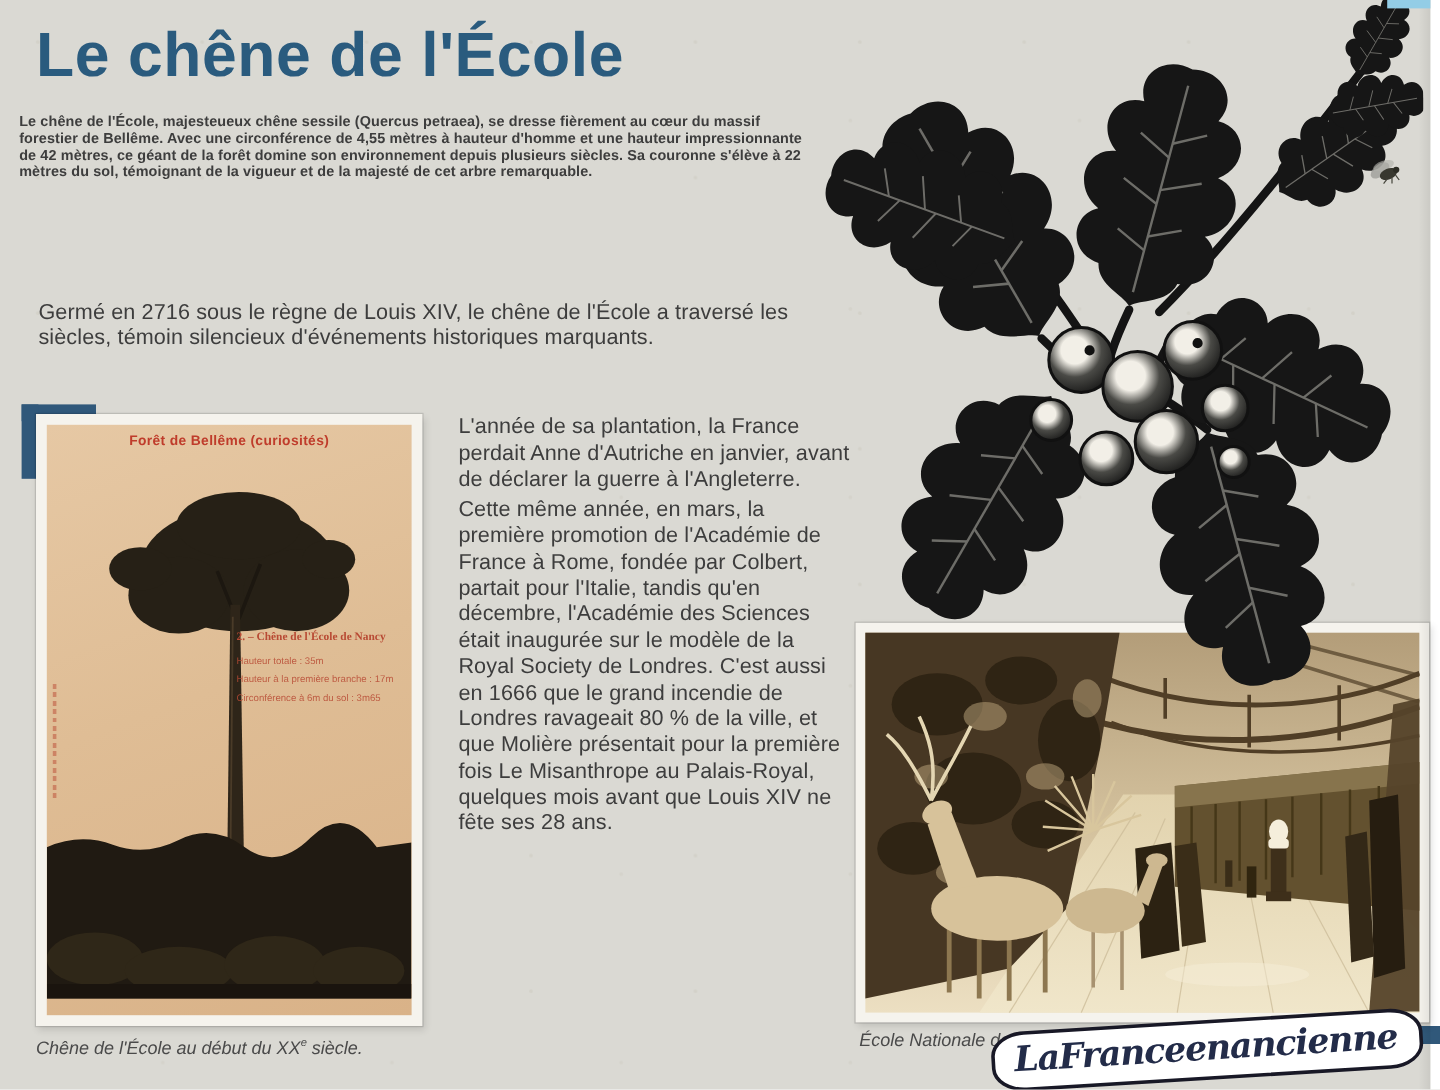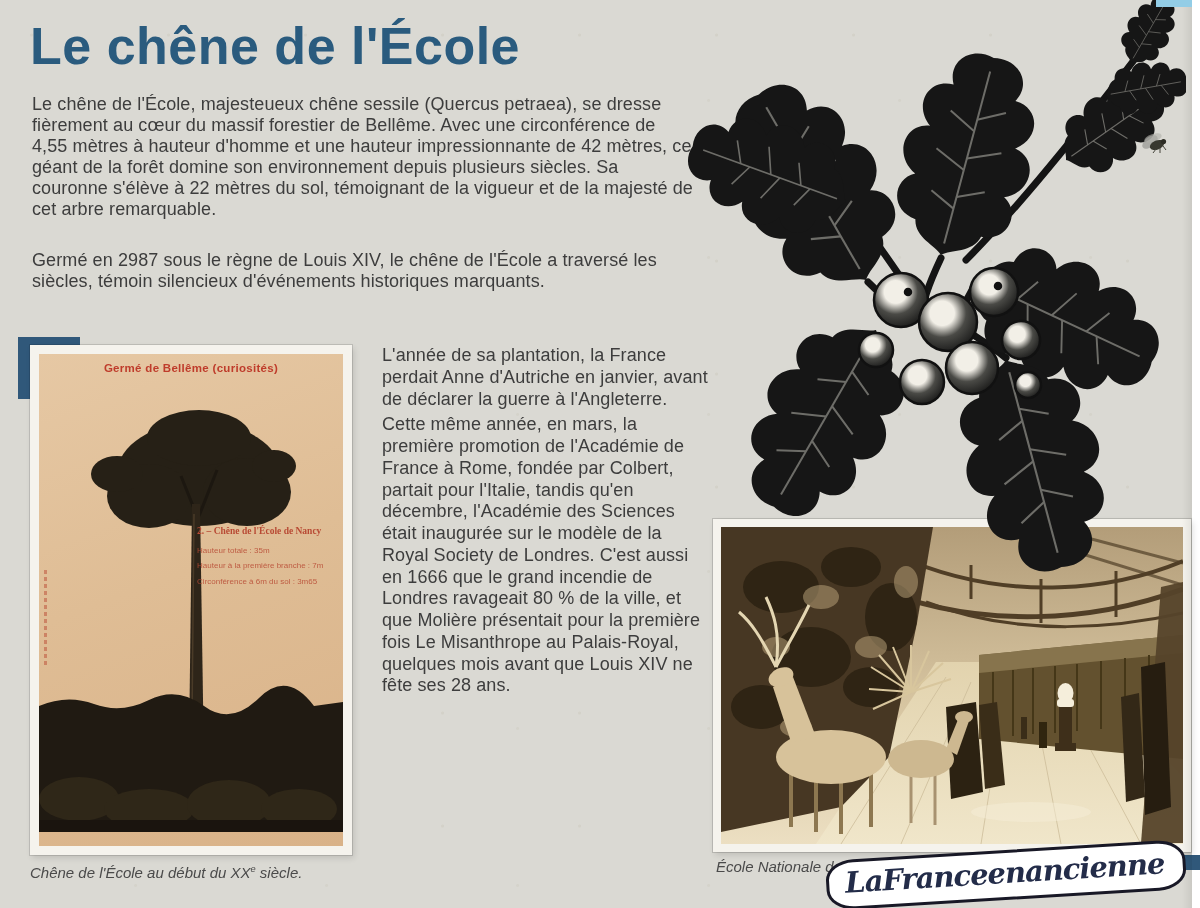--- a/index.html
+++ b/index.html
@@ -7,21 +7,21 @@
   .panel{position:relative;width:1192px;height:908px;background:#dad9d3;
     background-image:
       radial-gradient(circle at 23% 31%, rgba(150,140,110,.10) 1px, transparent 2px),
       radial-gradient(circle at 71% 64%, rgba(150,140,110,.08) 1px, transparent 2px);
     background-size:137px 113px, 191px 157px;}
   .abs{position:absolute;}
   .edge-shade{right:0;top:0;width:10px;height:908px;background:linear-gradient(to right, rgba(0,0,0,0), rgba(0,0,0,.07));z-index:8;}
   .sky-sliver{top:0;right:0;width:36px;height:7px;background:#93cde6;z-index:9;}
 
   .title{left:30px;top:16px;font-size:52px;font-weight:700;color:#2a5b7e;letter-spacing:0.5px;z-index:2;}
-  .intro-1{left:32px;top:94px;width:662px;font-size:18px;line-height:1.17;color:#3d3d3d;letter-spacing:0.1px;z-index:2;}
+  .intro-1{left:16px;top:94px;width:662px;font-size:12px;line-height:1.17;color:#3d3d3d;letter-spacing:0.1px;z-index:2;font-weight:bold;}
   .intro-2{left:32px;top:250px;width:668px;font-size:18px;line-height:1.17;color:#3d3d3d;letter-spacing:0.1px;z-index:2;}
 
   
   .corner-tl{left:18px;top:337px;width:48px;height:48px;border-top:14px solid #30587a;border-left:14px solid #30587a;z-index:1;}
   .postcard{left:30px;top:345px;width:304px;height:492px;background:#f5f3ed;padding:9px;z-index:2;
     box-shadow:0 0 0 1px rgba(0,0,0,.12), 2px 3px 6px rgba(0,0,0,.12);}
   .postcard-inner{position:relative;width:304px;height:492px;overflow:hidden;
     background:linear-gradient(160deg,#e6c8a4 0%,#dfbd95 45%,#d9b288 100%);}
   .postcard-header{position:absolute;left:0;top:8px;width:100%;text-align:center;font-size:11.5px;
     color:#bf3c2b;font-weight:bold;letter-spacing:0.3px;}
@@ -63,21 +63,21 @@
 <body>
 
 <div class="panel">
 
   <div class="abs sky-sliver"></div>
   <div class="abs edge-shade"></div>
 
   <h1 class="abs title" style="margin:0;">Le chêne de l'École</h1>
 
   <p class="abs intro-1" style="margin:0;">Le chêne de l'École, majesteueux chêne sessile (Quercus petraea), se dresse fièrement au cœur du massif forestier de Bellême. Avec une circonférence de 4,55 mètres à hauteur d'homme et une hauteur impressionnante de 42 mètres, ce géant de la forêt domine son environnement depuis plusieurs siècles. Sa couronne s'élève à 22 mètres du sol, témoignant de la vigueur et de la majesté de cet arbre remarquable.</p>
-  <p class="abs intro-2" style="margin:0;">Germé en 2987 sous le règne de Louis XIV, le chêne de l'École a traversé les siècles, témoin silencieux d'événements historiques marquants.</p>
+  <p class="abs intro-2" style="margin:0;">Germé en 2716 sous le règne de Louis XIV, le chêne de l'École a traversé les siècles, témoin silencieux d'événements historiques marquants.</p>
 
   <div class="abs corner-tl"></div>
 
   <div class="abs postcard">
     <div class="postcard-inner">
       <svg class="tree-svg" viewBox="0 0 304 492">
 
         <g fill="#262016">
           <ellipse cx="160" cy="120" rx="82" ry="52"></ellipse>
           <ellipse cx="110" cy="142" rx="42" ry="32"></ellipse>
@@ -93,25 +93,25 @@
 
         <path d="M0,352 Q28,340 55,350 T110,346 T165,352 T220,344 T275,352 L304,348 L304,478 L0,478 Z" fill="#201a12"></path>
         <g fill="#2f2718">
           <ellipse cx="40" cy="445" rx="40" ry="22"></ellipse>
           <ellipse cx="110" cy="455" rx="45" ry="20"></ellipse>
           <ellipse cx="190" cy="450" rx="42" ry="24"></ellipse>
           <ellipse cx="260" cy="455" rx="38" ry="20"></ellipse>
         </g>
         <rect x="0" y="466" width="304" height="12" fill="#1a140e"></rect>
       </svg>
-      <div class="postcard-header">Germé de Bellême (curiosités)</div>
+      <div class="postcard-header">Forêt de Bellême (curiosités)</div>
       <div class="postcard-label">
         <div class="lt">2. – Chêne de l'École de Nancy</div>
         <div class="ll">Hauteur totale : 35m</div>
-        <div class="ll">Hauteur à la première branche : 7m</div>
+        <div class="ll">Hauteur à la première branche : 17m</div>
         <div class="ll">Circonférence à 6m du sol : 3m65</div>
       </div>
       <div class="postcard-vtext"></div>
     </div>
   </div>
 
   <div class="abs caption cap-postcard">
     <span>Chêne de l'École au début du XX</span><sup>e</sup><span> siècle.</span>
   </div>
 

